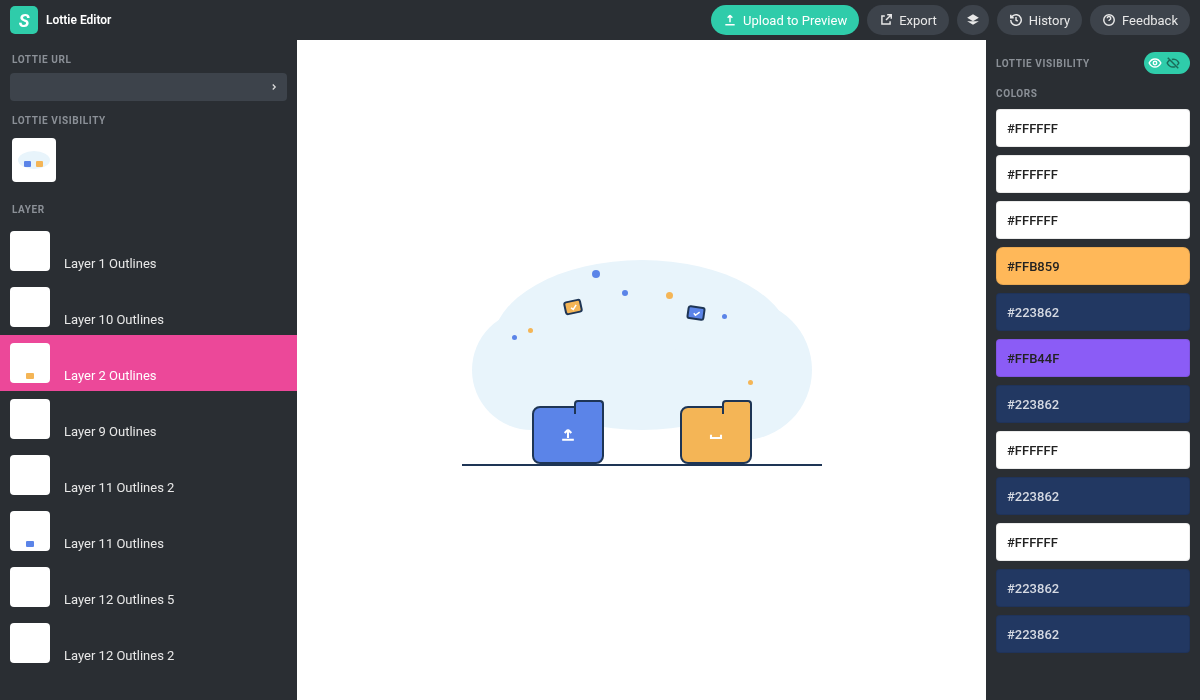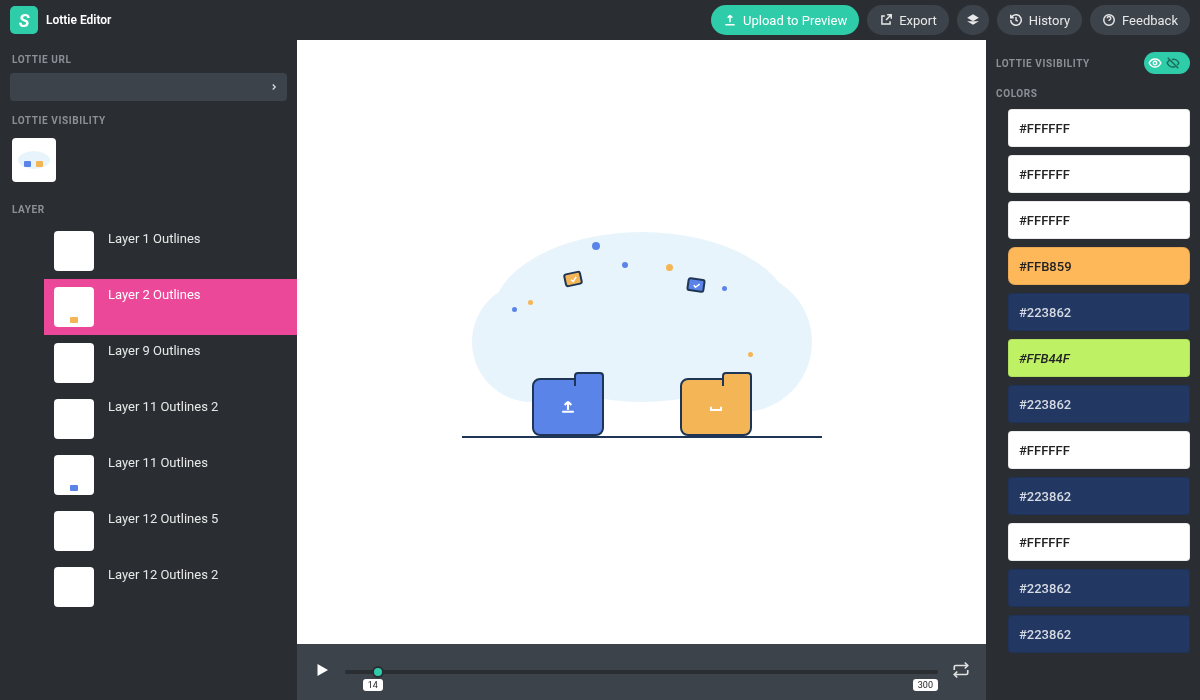--- a/index.html
+++ b/index.html
@@ -11,21 +11,21 @@
 .top-btn { height: 30px; padding: 0 12px; background: #3d434b; color: #e8e8e8; border: none; border-radius: 15px; font-size: 13px; display: flex; align-items: center; gap: 6px; cursor: pointer; }
 .top-btn.primary { background: #2fccaa; color: #fff; }
 .top-btn svg { width: 14px; height: 14px; }
 .main { flex: 1; display: flex; overflow: hidden; }
 .sidebar-left { width: 297px; background: #2a2e33; overflow-y: auto; }
 .section-label { color: #8b9097; font-size: 10px; font-weight: 700; letter-spacing: 0.6px; padding: 14px 12px 8px; }
 .url-input { margin: 0 10px; height: 28px; background: #3d434b; border-radius: 4px; display: flex; align-items: center; justify-content: flex-end; padding: 0 8px; color: #aaa; cursor: text; }
 .url-input svg { width: 10px; height: 10px; }
 .thumb-preview { width: 44px; height: 44px; background: #fff; border-radius: 4px; margin: 4px 12px 8px; display: flex; align-items: center; justify-content: center; font-size: 8px; }
 .layers-list { display: flex; flex-direction: column; }
-.layer-item { display: flex; align-items: flex-start; gap: 14px; padding: 8px 10px; cursor: pointer; margin-left: 44px; }
+.layer-item { display: flex; align-items: flex-end; gap: 14px; padding: 8px 10px; cursor: pointer; }
 .layer-item.selected { background: #ec4899; }
 .layer-thumb { width: 40px; height: 40px; background: #fff; border-radius: 4px; display: flex; align-items: flex-end; justify-content: center; padding-bottom: 4px; }
 .layer-thumb .mini { width: 8px; height: 6px; border-radius: 1px; }
 .layer-label { color: #e8e8e8; font-size: 13px; }
 .layer-item.selected .layer-label { color: #fff; }
 .canvas-area { flex: 1; display: flex; flex-direction: column; background: #2a2e33; }
 .canvas { flex: 1; background: #fff; margin: 0; display: flex; align-items: center; justify-content: center; position: relative; }
 .timeline { height: 56px; background: #3d434b; display: flex; align-items: center; padding: 0 16px; gap: 14px; }
 .play-btn { color: #fff; cursor: pointer; }
 .play-btn svg { width: 18px; height: 18px; }
@@ -34,21 +34,21 @@
 .track-head { width: 12px; height: 12px; background: #2fccaa; border-radius: 50%; position: absolute; top: -4px; left: 4.5%; border: 2px solid #2a2e33; }
 .frame-badge { position: absolute; bottom: -4px; background: #fff; color: #222; font-size: 9px; padding: 1px 5px; border-radius: 3px; }
 .loop-btn { color: #e0e0e0; cursor: pointer; }
 .loop-btn svg { width: 18px; height: 18px; }
 .sidebar-right { width: 214px; background: #2a2e33; padding: 12px 10px; overflow-y: auto; }
 .vis-row { display: flex; align-items: center; justify-content: space-between; margin-bottom: 14px; }
 .vis-label { color: #8b9097; font-size: 10px; font-weight: 700; letter-spacing: 0.6px; }
 .toggle { width: 46px; height: 22px; background: #2fccaa; border-radius: 11px; display: flex; align-items: center; padding: 0 4px; cursor: pointer; gap: 4px; }
 .toggle svg { width: 14px; height: 14px; }
 .colors-list { display: flex; flex-direction: column; gap: 8px; }
-.color-swatch { height: 38px; border-radius: 4px; display: flex; align-items: center; padding: 7px 10px; font-size: 13px; font-weight: 500; color: #222; cursor: pointer; border: 1px solid rgba(0,0,0,0.08); margin-left: 12px; }
+.color-swatch { height: 38px; border-radius: 4px; display: flex; align-items: center; padding: 7px 10px; font-size: 13px; font-weight: 500; color: #222; cursor: pointer; border: 1px solid rgba(0,0,0,0.08); }
 .color-swatch.dark-text { color: #d6dae3; }
 
 .illus { position: relative; width: 340px; height: 240px; }
 .cloud { position: absolute; width: 300px; height: 170px; background: #e8f4fb; border-radius: 50%; top: 10px; left: 20px; filter: blur(0.5px); }
 .cloud::before, .cloud::after { content: ''; position: absolute; background: #e8f4fb; border-radius: 50%; }
 .cloud::before { width: 120px; height: 120px; left: -20px; bottom: 0; }
 .cloud::after { width: 140px; height: 140px; right: -20px; bottom: -10px; }
 .folder { position: absolute; bottom: 26px; width: 72px; height: 58px; border-radius: 8px; border: 2px solid #1e3555; }
 .folder::before { content: ''; position: absolute; top: -8px; right: -2px; width: 26px; height: 12px; border: 2px solid #1e3555; border-bottom: none; border-radius: 4px 4px 0 0; background: inherit; }
 .folder.blue { background: #5b84e8; left: 60px; }
@@ -113,20 +113,24 @@
           <rect x="8" y="13" width="7" height="6" rx="1" fill="#5b84e8"></rect>
           <rect x="20" y="13" width="7" height="6" rx="1" fill="#f4b556"></rect>
         </svg>
     </div>
     <div class="section-label">LAYER</div>
     <div class="layers-list" id="layers-list">
         <div class="layer-item">
           <div class="layer-thumb"></div>
           <div class="layer-label">Layer 1 Outlines</div>
         </div>
+        <div class="layer-item">
+          <div class="layer-thumb"></div>
+          <div class="layer-label">Layer 10 Outlines</div>
+        </div>
         <div class="layer-item selected">
           <div class="layer-thumb">
             <div class="mini" style="background: rgb(244, 181, 86);"></div>
           </div>
           <div class="layer-label">Layer 2 Outlines</div>
         </div>
         <div class="layer-item">
           <div class="layer-thumb"></div>
           <div class="layer-label">Layer 9 Outlines</div>
         </div>
@@ -178,39 +182,20 @@
               </svg></div>
         </div>
         <div class="folder orange">
           <div class="folder-icon"><svg width="20" height="20" viewBox="0 0 24 24" fill="none" stroke="#fff" stroke-width="2.5">
                 <path d="M6 14v4h12v-4"></path>
               </svg></div>
         </div>
         <div class="baseline"></div>
       </div>
     </div>
-    <div class="timeline">
-      <div class="play-btn">
-        <svg viewBox="0 0 24 24" fill="currentColor">
-            <path d="M6 4l14 8-14 8z"></path>
-          </svg>
-      </div>
-      <div class="track-wrap">
-        <div class="track">
-            <div class="track-head"></div>
-          </div>
-        <div class="frame-badge" style="left:3%;">14</div>
-        <div class="frame-badge" style="right:0;">300</div>
-      </div>
-      <div class="loop-btn">
-        <svg viewBox="0 0 24 24" fill="none" stroke="currentColor" stroke-width="2.2">
-            <path d="M17 2l4 4-4 4M3 12V8a2 2 0 0 1 2-2h16M7 22l-4-4 4-4M21 12v4a2 2 0 0 1-2 2H3"></path>
-          </svg>
-      </div>
-    </div>
   </div>
 
   <div class="sidebar-right">
     <div class="vis-row">
       <div class="vis-label">LOTTIE VISIBILITY</div>
       <div class="toggle">
         <svg viewBox="0 0 24 24" fill="none" stroke="#fff" stroke-width="2.5">
             <path d="M2 12s3.5-7 10-7 10 7 10 7-3.5 7-10 7-10-7-10-7z"></path>
             <circle cx="12" cy="12" r="3"></circle>
           </svg>
@@ -219,21 +204,21 @@
           </svg>
       </div>
     </div>
     <div class="vis-label" style="margin-bottom:10px;">COLORS</div>
     <div class="colors-list" id="colors-list">
         <div class="color-swatch" style="background: rgb(255, 255, 255);">#FFFFFF</div>
         <div class="color-swatch" style="background: rgb(255, 255, 255);">#FFFFFF</div>
         <div class="color-swatch" style="background: rgb(255, 255, 255);">#FFFFFF</div>
         <div class="color-swatch" style="background: rgb(255, 184, 89); border-radius: 7px;">#FFB859</div>
         <div class="color-swatch dark-text" style="background: rgb(34, 56, 98);">#223862</div>
-        <div class="color-swatch" style="background: #bef264; font-style: italic;">#FFB44F</div>
+        <div class="color-swatch" style="background: #8b5cf6;">#FFB44F</div>
         <div class="color-swatch dark-text" style="background: rgb(34, 56, 98);">#223862</div>
         <div class="color-swatch" style="background: rgb(255, 255, 255);">#FFFFFF</div>
         <div class="color-swatch dark-text" style="background: rgb(34, 56, 98);">#223862</div>
         <div class="color-swatch" style="background: rgb(255, 255, 255);">#FFFFFF</div>
         <div class="color-swatch dark-text" style="background: rgb(34, 56, 98);">#223862</div>
         <div class="color-swatch dark-text" style="background: rgb(34, 56, 98);">#223862</div>
       </div>
   </div>
 </div>
 

